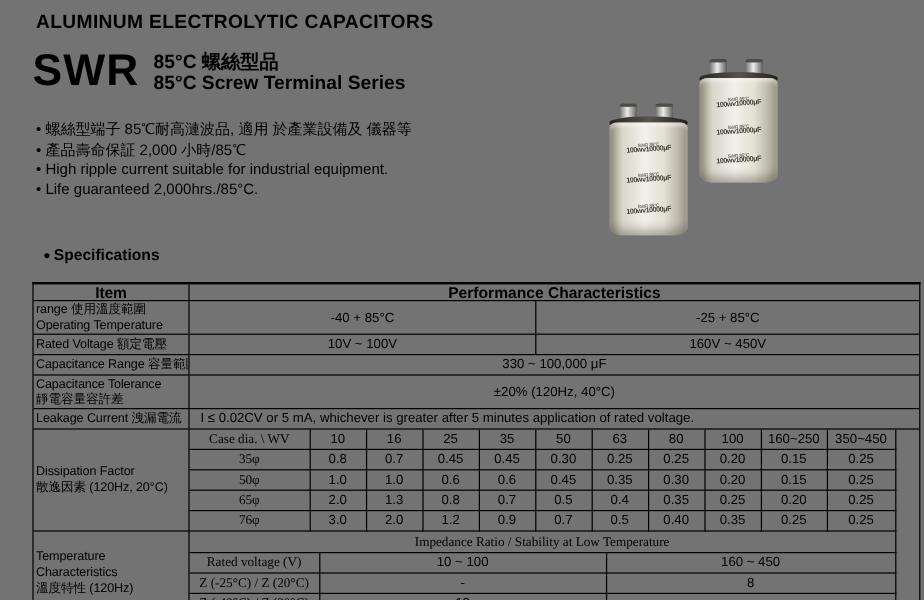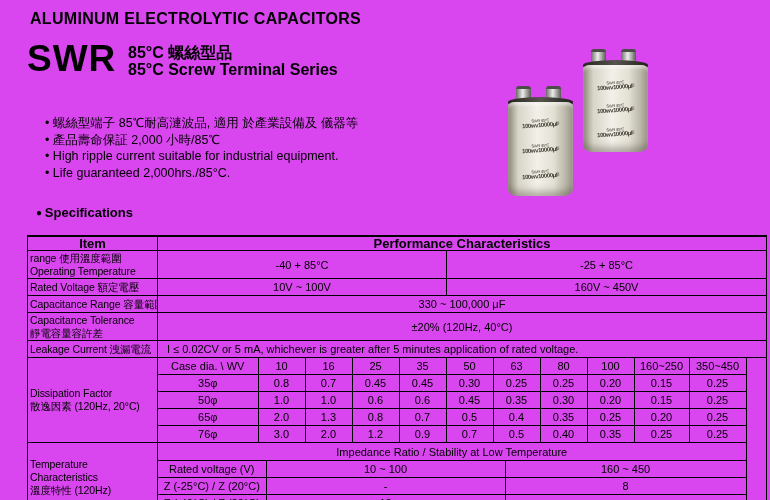--- a/index.html
+++ b/index.html
@@ -1,25 +1,25 @@
 <!DOCTYPE html>
 <html><head>
 <meta charset="utf-8">
 <style>
   html,body{margin:0;padding:0;background:#fff;}
-  .page{position:relative;width:770px;height:500px;background:#d946ef;overflow:hidden;
+  .page{position:relative;width:770px;height:500px;background:#737373;overflow:hidden;
         font-family:"Liberation Sans",sans-serif;color:#000;}
 
   
   .cat-title{position:absolute;left:30px;top:10px;font-size:16px;font-weight:bold;letter-spacing:.3px;}
   .series{position:absolute;left:27px;top:38px;font-size:37px;font-weight:bold;letter-spacing:1px;}
   .subtitle{position:absolute;left:128px;top:44px;font-size:16px;font-weight:bold;line-height:17px;}
 
   
-  .features{position:absolute;left:30px;top:100px;margin:15px;padding:0;list-style:none;
+  .features{position:absolute;left:30px;top:100px;margin:0;padding:0;list-style:none;
             font-size:12.5px;line-height:16.5px;}
   .features li::before{content:"• ";}
 
   
   .cap{position:absolute;}
   .terminal{position:absolute;top:0;width:15px;height:14px;
             background:linear-gradient(90deg,#6b6b68,#ececea 45%,#585855);
             border-radius:3px 3px 1px 1px;border-top:3px solid #4c4c48;box-sizing:border-box;}
   .t1{left:8px}.t2{left:38px}
   .cap-top{position:absolute;top:11px;left:0;right:0;height:11px;
@@ -52,21 +52,21 @@
   .val{flex:1;display:flex;align-items:center;justify-content:center;box-sizing:border-box;}
   .val.split-l{flex:none;width:289px;border-right:1px solid #000;}
   .val.left{justify-content:flex-start;padding-left:9px;}
   .hdr .item-cell{align-items:center;font-size:13px;font-weight:bold;justify-content:flex-start;}
   .hdr .val{font-size:13px;font-weight:bold;}
 
   .nest-wrap{flex:1;display:flex;align-items:flex-start;}
   table.ntable{border-collapse:collapse;table-layout:fixed;width:588px;flex:none;}
   table.ntable td{border:1px solid #000;font-size:11px;text-align:center;height:16px;
                   padding:0 1px;overflow:hidden;white-space:nowrap;}
-  table.ntable td:first-child{border-left:none;}
+  table.ntable td:first-child{border-left:none;font-family:Liberation Serif, serif;}
   table.ntable tr:first-child td{border-top:none;}
   td.corner,td.tc-sub,td.tc-label{text-align:left;padding-left:3px;}
   table.tc td.tc-sub{height:17px;}
 </style>
 </head>
 <body>
 
 <div class="page">
 
   <div class="cat-title">ALUMINUM ELECTROLYTIC CAPACITORS</div>

